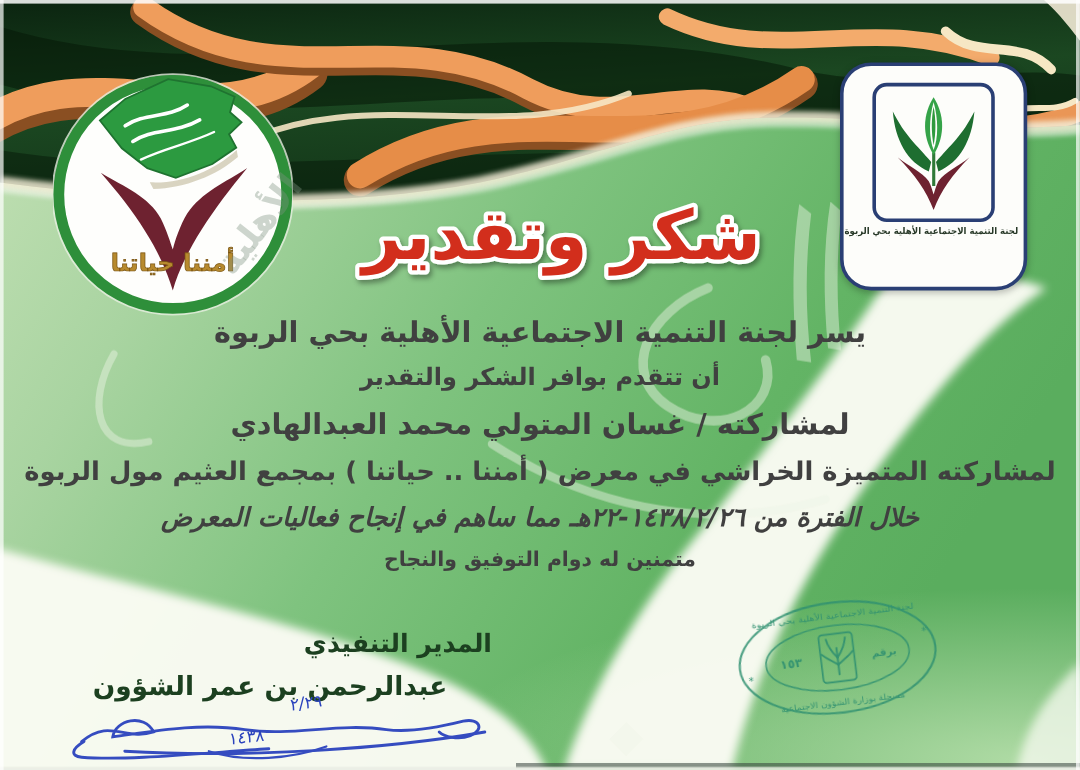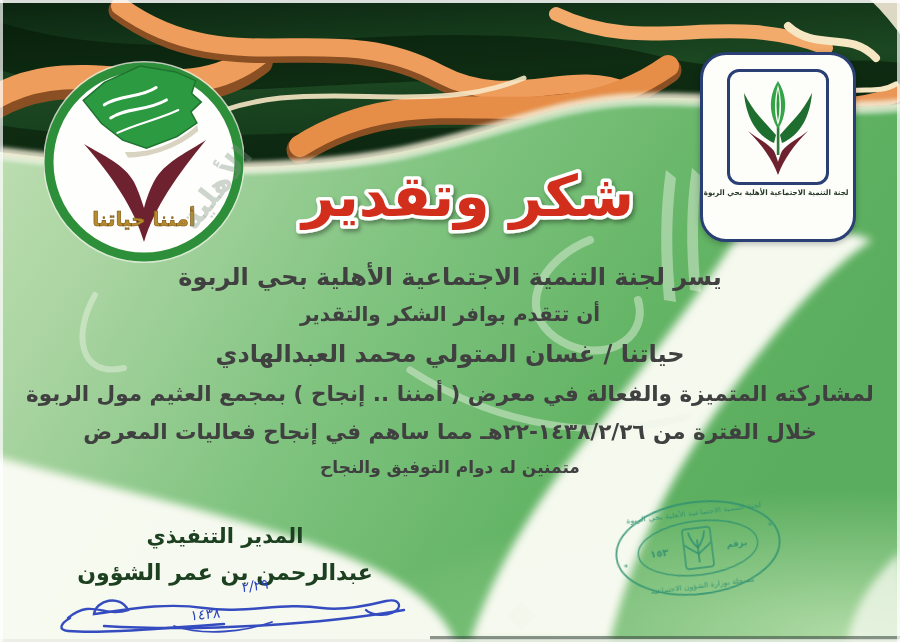--- a/index.html
+++ b/index.html
@@ -7,25 +7,25 @@
         font-family:"DejaVu Sans",sans-serif;}
   .abs{position:absolute;}
   svg{display:block;}
   
   .bodyline{position:absolute;left:0;right:0;text-align:center;direction:rtl;
             font-weight:bold;color:#404040;}
   .l1{top:263px;font-size:24px;}
   .l2{top:302px;font-size:20px;}
   .l3{top:340px;font-size:24px;}
   .l4{top:381px;font-size:21.5px;}
-  .l5{top:419px;font-size:21.5px;}
+  .l5{top:419px;font-size:21.5px;font-style:italic;}
   .l6{top:457px;font-size:17px;}
   .datespan{direction:ltr;unicode-bidi:isolate;}
   
-  .sig-role{position:absolute;top:524px;left:40px;width:370px;text-align:center;direction:rtl;
+  .sig-role{position:absolute;top:524px;left:40px;width:370px;direction:rtl;
             font-weight:bold;color:#1c4020;font-size:21px;}
   .sig-name{position:absolute;top:560px;left:20px;width:410px;text-align:center;direction:rtl;
             font-weight:bold;color:#1c4020;font-size:22px;}
   
   .logoL{left:44px;top:56px;width:200px;height:212px;}
   
   .logoR{left:700px;top:52px;width:156px;height:190px;background:#fdfdfa;
          border:3px solid #2a3f74;border-radius:26px;box-shadow:0 2px 6px rgba(0,0,0,.25);
          box-sizing:border-box;}
   .logoR-inner{width:102px;height:116px;margin:14px auto 3px;border:3px solid #2a3f74;
@@ -157,22 +157,22 @@
     <defs>
       <filter id="tShadow" x="-20%" y="-20%" width="140%" height="140%">
         <feDropShadow dx="2" dy="3" stdDeviation="2" flood-color="#000000" flood-opacity="0.35"></feDropShadow>
       </filter>
     </defs>
     <text x="220" y="68" text-anchor="middle" font-size="57" font-weight="bold" fill="#d22f1e" stroke="#ffffff" stroke-width="7" stroke-linejoin="round" paint-order="stroke fill" filter="url(#tShadow)" direction="rtl" style="font-family:'DejaVu Sans',sans-serif;">شكر وتقدير</text>
   </svg>
 
   <div class="bodyline l1">يسر لجنة التنمية الاجتماعية الأهلية بحي الربوة</div>
   <div class="bodyline l2">أن تتقدم بوافر الشكر والتقدير</div>
-  <div class="bodyline l3">حياتنا / غسان المتولي محمد العبدالهادي</div>
-  <div class="bodyline l4">لمشاركته المتميزة والفعالة في معرض ( أمننا .. إنجاح ) بمجمع العثيم مول الربوة</div>
+  <div class="bodyline l3">لمشاركته / غسان المتولي محمد العبدالهادي</div>
+  <div class="bodyline l4">لمشاركته المتميزة الخراشي في معرض ( أمننا .. حياتنا ) بمجمع العثيم مول الربوة</div>
   <div class="bodyline l5"><span>خلال الفترة من </span><span class="datespan" dir="ltr">١٤٣٨/٢/٢٦-٢٢</span><span>هـ مما ساهم في إنجاح فعاليات المعرض</span></div>
   <div class="bodyline l6">متمنين له دوام التوفيق والنجاح</div>
 
   <div class="sig-role">المدير التنفيذي</div>
   <div class="sig-name">عبدالرحمن بن عمر الشؤون</div>
 
   <svg class="abs sig-svg" width="380" height="74" viewBox="0 0 380 74">
     <g stroke="#2b43bd" stroke-width="2.4" fill="none" stroke-linecap="round" opacity="0.95">
       <path d="M26,50 C16,56 14,62 24,63 C60,66 120,60 180,56"></path>
       <path d="M24,50 C48,30 60,50 84,42 C76,26 52,32 50,46 C80,42 120,34 160,40 C200,46 238,34 278,40 C300,43 330,36 342,33 C356,30 360,40 348,45 C338,49 326,46 322,42"></path>

